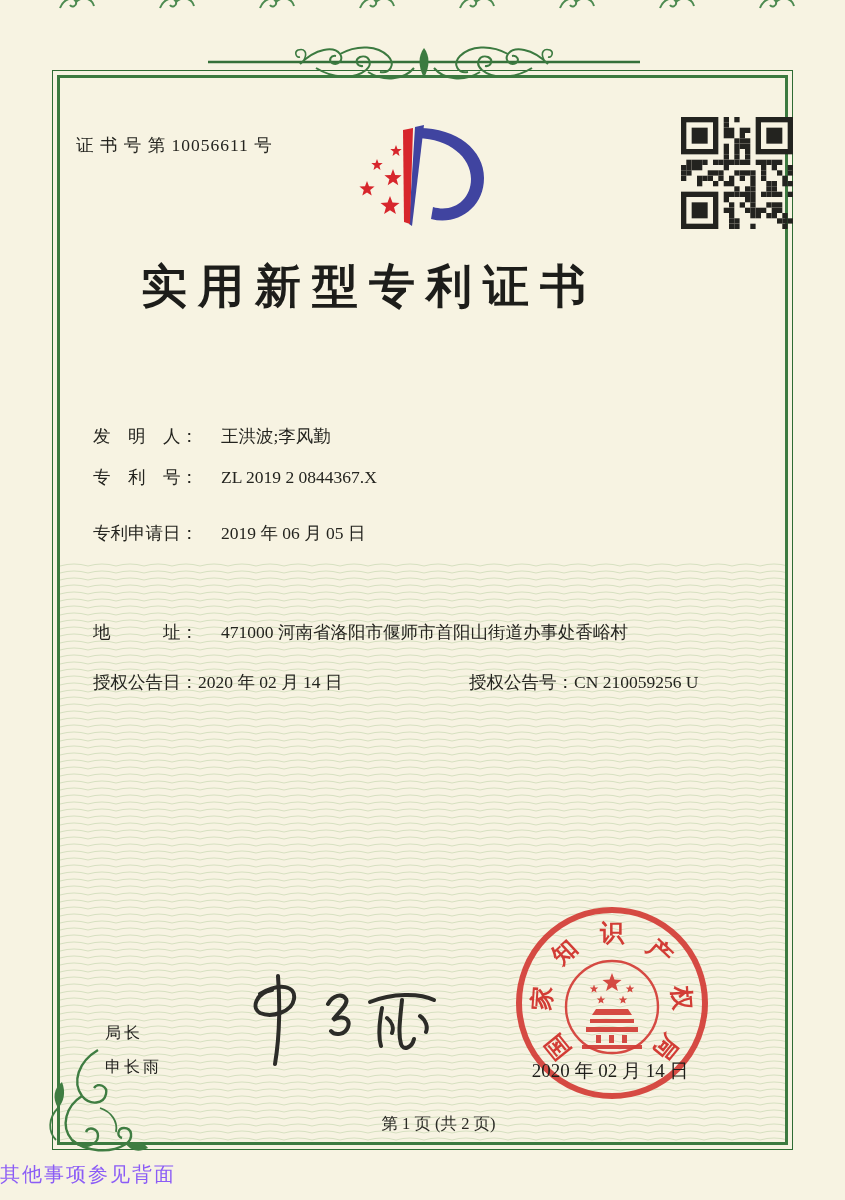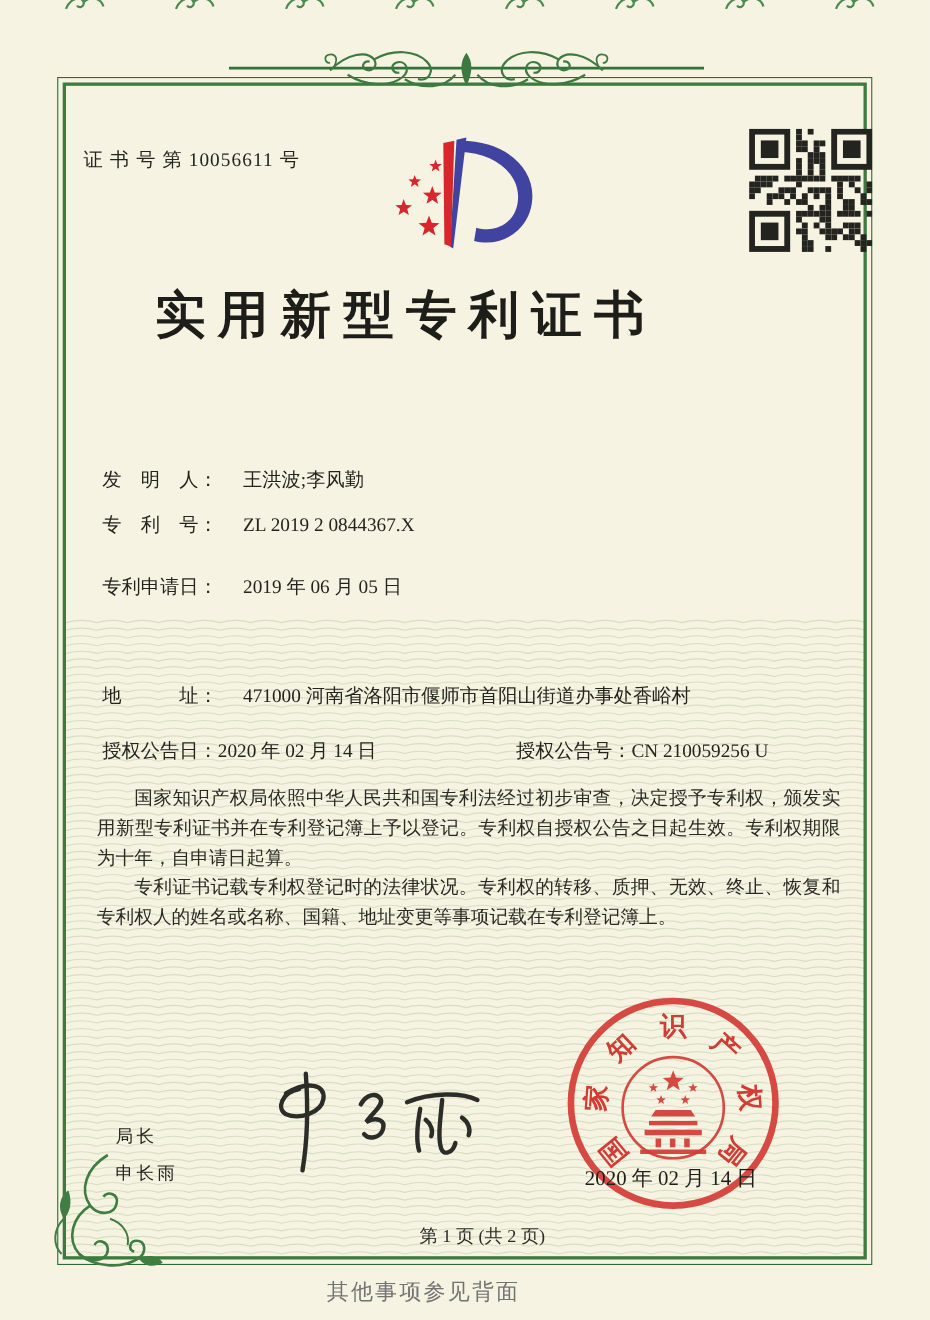--- a/index.html
+++ b/index.html
@@ -38,22 +38,22 @@
   .director { position:absolute; left:105px; top:995px; font-size:16px; color:#22221e;margin-top:28px; }
   .director div { margin-bottom:13px; letter-spacing:3px; }
   .sig-svg { position:absolute; left:232px; top:972px; }
 
   .seal-svg { position:absolute; left:512px; top:903px; }
   .seal-date { position:absolute; left:505px; top:1058px; width:210px; text-align:center;
                font-size:19px; color:#1e1e1a; }
 
   .page-info { position:absolute; left:0; top:1113px; width:845px; text-align:center;
                font-size:16.5px; color:#2a2a25;padding-left:32px; }
-  .back-note { position:absolute; left:0; top:1161px; width:770px; text-align:center;
-               font-size:20px; color:#737373; letter-spacing:2px; }
+  .back-note { position:absolute; left:0; top:1161px; width:770px; text-align:left;
+               font-size:20px; color:#8b5cf6; letter-spacing:2px; }
 </style>
 </head>
 <body>
 
 <div class="page">
 
   <svg class="waves-svg" width="728" height="586">
     <path id="wavepath" fill="none" stroke="#b9cfa4" stroke-width="1" opacity="0.55" d="M0 6 q14 -4 28 0 q14 -4 28 0 q14 -4 28 0 q14 -4 28 0 q14 -4 28 0 q14 -4 28 0 q14 -4 28 0 q14 -4 28 0 q14 -4 28 0 q14 -4 28 0 q14 -4 28 0 q14 -4 28 0 q14 -4 28 0 q14 -4 28 0 q14 -4 28 0 q14 -4 28 0 q14 -4 28 0 q14 -4 28 0 q14 -4 28 0 q14 -4 28 0 q14 -4 28 0 q14 -4 28 0 q14 -4 28 0 q14 -4 28 0 q14 -4 28 0 q14 -4 28 0M0 13 q14 -4 28 0 q14 -4 28 0 q14 -4 28 0 q14 -4 28 0 q14 -4 28 0 q14 -4 28 0 q14 -4 28 0 q14 -4 28 0 q14 -4 28 0 q14 -4 28 0 q14 -4 28 0 q14 -4 28 0 q14 -4 28 0 q14 -4 28 0 q14 -4 28 0 q14 -4 28 0 q14 -4 28 0 q14 -4 28 0 q14 -4 28 0 q14 -4 28 0 q14 -4 28 0 q14 -4 28 0 q14 -4 28 0 q14 -4 28 0 q14 -4 28 0 q14 -4 28 0M0 20 q14 -4 28 0 q14 -4 28 0 q14 -4 28 0 q14 -4 28 0 q14 -4 28 0 q14 -4 28 0 q14 -4 28 0 q14 -4 28 0 q14 -4 28 0 q14 -4 28 0 q14 -4 28 0 q14 -4 28 0 q14 -4 28 0 q14 -4 28 0 q14 -4 28 0 q14 -4 28 0 q14 -4 28 0 q14 -4 28 0 q14 -4 28 0 q14 -4 28 0 q14 -4 28 0 q14 -4 28 0 q14 -4 28 0 q14 -4 28 0 q14 -4 28 0 q14 -4 28 0M0 27 q14 -4 28 0 q14 -4 28 0 q14 -4 28 0 q14 -4 28 0 q14 -4 28 0 q14 -4 28 0 q14 -4 28 0 q14 -4 28 0 q14 -4 28 0 q14 -4 28 0 q14 -4 28 0 q14 -4 28 0 q14 -4 28 0 q14 -4 28 0 q14 -4 28 0 q14 -4 28 0 q14 -4 28 0 q14 -4 28 0 q14 -4 28 0 q14 -4 28 0 q14 -4 28 0 q14 -4 28 0 q14 -4 28 0 q14 -4 28 0 q14 -4 28 0 q14 -4 28 0M0 34 q14 -4 28 0 q14 -4 28 0 q14 -4 28 0 q14 -4 28 0 q14 -4 28 0 q14 -4 28 0 q14 -4 28 0 q14 -4 28 0 q14 -4 28 0 q14 -4 28 0 q14 -4 28 0 q14 -4 28 0 q14 -4 28 0 q14 -4 28 0 q14 -4 28 0 q14 -4 28 0 q14 -4 28 0 q14 -4 28 0 q14 -4 28 0 q14 -4 28 0 q14 -4 28 0 q14 -4 28 0 q14 -4 28 0 q14 -4 28 0 q14 -4 28 0 q14 -4 28 0M0 41 q14 -4 28 0 q14 -4 28 0 q14 -4 28 0 q14 -4 28 0 q14 -4 28 0 q14 -4 28 0 q14 -4 28 0 q14 -4 28 0 q14 -4 28 0 q14 -4 28 0 q14 -4 28 0 q14 -4 28 0 q14 -4 28 0 q14 -4 28 0 q14 -4 28 0 q14 -4 28 0 q14 -4 28 0 q14 -4 28 0 q14 -4 28 0 q14 -4 28 0 q14 -4 28 0 q14 -4 28 0 q14 -4 28 0 q14 -4 28 0 q14 -4 28 0 q14 -4 28 0M0 48 q14 -4 28 0 q14 -4 28 0 q14 -4 28 0 q14 -4 28 0 q14 -4 28 0 q14 -4 28 0 q14 -4 28 0 q14 -4 28 0 q14 -4 28 0 q14 -4 28 0 q14 -4 28 0 q14 -4 28 0 q14 -4 28 0 q14 -4 28 0 q14 -4 28 0 q14 -4 28 0 q14 -4 28 0 q14 -4 28 0 q14 -4 28 0 q14 -4 28 0 q14 -4 28 0 q14 -4 28 0 q14 -4 28 0 q14 -4 28 0 q14 -4 28 0 q14 -4 28 0M0 55 q14 -4 28 0 q14 -4 28 0 q14 -4 28 0 q14 -4 28 0 q14 -4 28 0 q14 -4 28 0 q14 -4 28 0 q14 -4 28 0 q14 -4 28 0 q14 -4 28 0 q14 -4 28 0 q14 -4 28 0 q14 -4 28 0 q14 -4 28 0 q14 -4 28 0 q14 -4 28 0 q14 -4 28 0 q14 -4 28 0 q14 -4 28 0 q14 -4 28 0 q14 -4 28 0 q14 -4 28 0 q14 -4 28 0 q14 -4 28 0 q14 -4 28 0 q14 -4 28 0M0 62 q14 -4 28 0 q14 -4 28 0 q14 -4 28 0 q14 -4 28 0 q14 -4 28 0 q14 -4 28 0 q14 -4 28 0 q14 -4 28 0 q14 -4 28 0 q14 -4 28 0 q14 -4 28 0 q14 -4 28 0 q14 -4 28 0 q14 -4 28 0 q14 -4 28 0 q14 -4 28 0 q14 -4 28 0 q14 -4 28 0 q14 -4 28 0 q14 -4 28 0 q14 -4 28 0 q14 -4 28 0 q14 -4 28 0 q14 -4 28 0 q14 -4 28 0 q14 -4 28 0M0 69 q14 -4 28 0 q14 -4 28 0 q14 -4 28 0 q14 -4 28 0 q14 -4 28 0 q14 -4 28 0 q14 -4 28 0 q14 -4 28 0 q14 -4 28 0 q14 -4 28 0 q14 -4 28 0 q14 -4 28 0 q14 -4 28 0 q14 -4 28 0 q14 -4 28 0 q14 -4 28 0 q14 -4 28 0 q14 -4 28 0 q14 -4 28 0 q14 -4 28 0 q14 -4 28 0 q14 -4 28 0 q14 -4 28 0 q14 -4 28 0 q14 -4 28 0 q14 -4 28 0M0 76 q14 -4 28 0 q14 -4 28 0 q14 -4 28 0 q14 -4 28 0 q14 -4 28 0 q14 -4 28 0 q14 -4 28 0 q14 -4 28 0 q14 -4 28 0 q14 -4 28 0 q14 -4 28 0 q14 -4 28 0 q14 -4 28 0 q14 -4 28 0 q14 -4 28 0 q14 -4 28 0 q14 -4 28 0 q14 -4 28 0 q14 -4 28 0 q14 -4 28 0 q14 -4 28 0 q14 -4 28 0 q14 -4 28 0 q14 -4 28 0 q14 -4 28 0 q14 -4 28 0M0 83 q14 -4 28 0 q14 -4 28 0 q14 -4 28 0 q14 -4 28 0 q14 -4 28 0 q14 -4 28 0 q14 -4 28 0 q14 -4 28 0 q14 -4 28 0 q14 -4 28 0 q14 -4 28 0 q14 -4 28 0 q14 -4 28 0 q14 -4 28 0 q14 -4 28 0 q14 -4 28 0 q14 -4 28 0 q14 -4 28 0 q14 -4 28 0 q14 -4 28 0 q14 -4 28 0 q14 -4 28 0 q14 -4 28 0 q14 -4 28 0 q14 -4 28 0 q14 -4 28 0M0 90 q14 -4 28 0 q14 -4 28 0 q14 -4 28 0 q14 -4 28 0 q14 -4 28 0 q14 -4 28 0 q14 -4 28 0 q14 -4 28 0 q14 -4 28 0 q14 -4 28 0 q14 -4 28 0 q14 -4 28 0 q14 -4 28 0 q14 -4 28 0 q14 -4 28 0 q14 -4 28 0 q14 -4 28 0 q14 -4 28 0 q14 -4 28 0 q14 -4 28 0 q14 -4 28 0 q14 -4 28 0 q14 -4 28 0 q14 -4 28 0 q14 -4 28 0 q14 -4 28 0M0 97 q14 -4 28 0 q14 -4 28 0 q14 -4 28 0 q14 -4 28 0 q14 -4 28 0 q14 -4 28 0 q14 -4 28 0 q14 -4 28 0 q14 -4 28 0 q14 -4 28 0 q14 -4 28 0 q14 -4 28 0 q14 -4 28 0 q14 -4 28 0 q14 -4 28 0 q14 -4 28 0 q14 -4 28 0 q14 -4 28 0 q14 -4 28 0 q14 -4 28 0 q14 -4 28 0 q14 -4 28 0 q14 -4 28 0 q14 -4 28 0 q14 -4 28 0 q14 -4 28 0M0 104 q14 -4 28 0 q14 -4 28 0 q14 -4 28 0 q14 -4 28 0 q14 -4 28 0 q14 -4 28 0 q14 -4 28 0 q14 -4 28 0 q14 -4 28 0 q14 -4 28 0 q14 -4 28 0 q14 -4 28 0 q14 -4 28 0 q14 -4 28 0 q14 -4 28 0 q14 -4 28 0 q14 -4 28 0 q14 -4 28 0 q14 -4 28 0 q14 -4 28 0 q14 -4 28 0 q14 -4 28 0 q14 -4 28 0 q14 -4 28 0 q14 -4 28 0 q14 -4 28 0M0 111 q14 -4 28 0 q14 -4 28 0 q14 -4 28 0 q14 -4 28 0 q14 -4 28 0 q14 -4 28 0 q14 -4 28 0 q14 -4 28 0 q14 -4 28 0 q14 -4 28 0 q14 -4 28 0 q14 -4 28 0 q14 -4 28 0 q14 -4 28 0 q14 -4 28 0 q14 -4 28 0 q14 -4 28 0 q14 -4 28 0 q14 -4 28 0 q14 -4 28 0 q14 -4 28 0 q14 -4 28 0 q14 -4 28 0 q14 -4 28 0 q14 -4 28 0 q14 -4 28 0M0 118 q14 -4 28 0 q14 -4 28 0 q14 -4 28 0 q14 -4 28 0 q14 -4 28 0 q14 -4 28 0 q14 -4 28 0 q14 -4 28 0 q14 -4 28 0 q14 -4 28 0 q14 -4 28 0 q14 -4 28 0 q14 -4 28 0 q14 -4 28 0 q14 -4 28 0 q14 -4 28 0 q14 -4 28 0 q14 -4 28 0 q14 -4 28 0 q14 -4 28 0 q14 -4 28 0 q14 -4 28 0 q14 -4 28 0 q14 -4 28 0 q14 -4 28 0 q14 -4 28 0M0 125 q14 -4 28 0 q14 -4 28 0 q14 -4 28 0 q14 -4 28 0 q14 -4 28 0 q14 -4 28 0 q14 -4 28 0 q14 -4 28 0 q14 -4 28 0 q14 -4 28 0 q14 -4 28 0 q14 -4 28 0 q14 -4 28 0 q14 -4 28 0 q14 -4 28 0 q14 -4 28 0 q14 -4 28 0 q14 -4 28 0 q14 -4 28 0 q14 -4 28 0 q14 -4 28 0 q14 -4 28 0 q14 -4 28 0 q14 -4 28 0 q14 -4 28 0 q14 -4 28 0M0 132 q14 -4 28 0 q14 -4 28 0 q14 -4 28 0 q14 -4 28 0 q14 -4 28 0 q14 -4 28 0 q14 -4 28 0 q14 -4 28 0 q14 -4 28 0 q14 -4 28 0 q14 -4 28 0 q14 -4 28 0 q14 -4 28 0 q14 -4 28 0 q14 -4 28 0 q14 -4 28 0 q14 -4 28 0 q14 -4 28 0 q14 -4 28 0 q14 -4 28 0 q14 -4 28 0 q14 -4 28 0 q14 -4 28 0 q14 -4 28 0 q14 -4 28 0 q14 -4 28 0M0 139 q14 -4 28 0 q14 -4 28 0 q14 -4 28 0 q14 -4 28 0 q14 -4 28 0 q14 -4 28 0 q14 -4 28 0 q14 -4 28 0 q14 -4 28 0 q14 -4 28 0 q14 -4 28 0 q14 -4 28 0 q14 -4 28 0 q14 -4 28 0 q14 -4 28 0 q14 -4 28 0 q14 -4 28 0 q14 -4 28 0 q14 -4 28 0 q14 -4 28 0 q14 -4 28 0 q14 -4 28 0 q14 -4 28 0 q14 -4 28 0 q14 -4 28 0 q14 -4 28 0M0 146 q14 -4 28 0 q14 -4 28 0 q14 -4 28 0 q14 -4 28 0 q14 -4 28 0 q14 -4 28 0 q14 -4 28 0 q14 -4 28 0 q14 -4 28 0 q14 -4 28 0 q14 -4 28 0 q14 -4 28 0 q14 -4 28 0 q14 -4 28 0 q14 -4 28 0 q14 -4 28 0 q14 -4 28 0 q14 -4 28 0 q14 -4 28 0 q14 -4 28 0 q14 -4 28 0 q14 -4 28 0 q14 -4 28 0 q14 -4 28 0 q14 -4 28 0 q14 -4 28 0M0 153 q14 -4 28 0 q14 -4 28 0 q14 -4 28 0 q14 -4 28 0 q14 -4 28 0 q14 -4 28 0 q14 -4 28 0 q14 -4 28 0 q14 -4 28 0 q14 -4 28 0 q14 -4 28 0 q14 -4 28 0 q14 -4 28 0 q14 -4 28 0 q14 -4 28 0 q14 -4 28 0 q14 -4 28 0 q14 -4 28 0 q14 -4 28 0 q14 -4 28 0 q14 -4 28 0 q14 -4 28 0 q14 -4 28 0 q14 -4 28 0 q14 -4 28 0 q14 -4 28 0M0 160 q14 -4 28 0 q14 -4 28 0 q14 -4 28 0 q14 -4 28 0 q14 -4 28 0 q14 -4 28 0 q14 -4 28 0 q14 -4 28 0 q14 -4 28 0 q14 -4 28 0 q14 -4 28 0 q14 -4 28 0 q14 -4 28 0 q14 -4 28 0 q14 -4 28 0 q14 -4 28 0 q14 -4 28 0 q14 -4 28 0 q14 -4 28 0 q14 -4 28 0 q14 -4 28 0 q14 -4 28 0 q14 -4 28 0 q14 -4 28 0 q14 -4 28 0 q14 -4 28 0M0 167 q14 -4 28 0 q14 -4 28 0 q14 -4 28 0 q14 -4 28 0 q14 -4 28 0 q14 -4 28 0 q14 -4 28 0 q14 -4 28 0 q14 -4 28 0 q14 -4 28 0 q14 -4 28 0 q14 -4 28 0 q14 -4 28 0 q14 -4 28 0 q14 -4 28 0 q14 -4 28 0 q14 -4 28 0 q14 -4 28 0 q14 -4 28 0 q14 -4 28 0 q14 -4 28 0 q14 -4 28 0 q14 -4 28 0 q14 -4 28 0 q14 -4 28 0 q14 -4 28 0M0 174 q14 -4 28 0 q14 -4 28 0 q14 -4 28 0 q14 -4 28 0 q14 -4 28 0 q14 -4 28 0 q14 -4 28 0 q14 -4 28 0 q14 -4 28 0 q14 -4 28 0 q14 -4 28 0 q14 -4 28 0 q14 -4 28 0 q14 -4 28 0 q14 -4 28 0 q14 -4 28 0 q14 -4 28 0 q14 -4 28 0 q14 -4 28 0 q14 -4 28 0 q14 -4 28 0 q14 -4 28 0 q14 -4 28 0 q14 -4 28 0 q14 -4 28 0 q14 -4 28 0M0 181 q14 -4 28 0 q14 -4 28 0 q14 -4 28 0 q14 -4 28 0 q14 -4 28 0 q14 -4 28 0 q14 -4 28 0 q14 -4 28 0 q14 -4 28 0 q14 -4 28 0 q14 -4 28 0 q14 -4 28 0 q14 -4 28 0 q14 -4 28 0 q14 -4 28 0 q14 -4 28 0 q14 -4 28 0 q14 -4 28 0 q14 -4 28 0 q14 -4 28 0 q14 -4 28 0 q14 -4 28 0 q14 -4 28 0 q14 -4 28 0 q14 -4 28 0 q14 -4 28 0M0 188 q14 -4 28 0 q14 -4 28 0 q14 -4 28 0 q14 -4 28 0 q14 -4 28 0 q14 -4 28 0 q14 -4 28 0 q14 -4 28 0 q14 -4 28 0 q14 -4 28 0 q14 -4 28 0 q14 -4 28 0 q14 -4 28 0 q14 -4 28 0 q14 -4 28 0 q14 -4 28 0 q14 -4 28 0 q14 -4 28 0 q14 -4 28 0 q14 -4 28 0 q14 -4 28 0 q14 -4 28 0 q14 -4 28 0 q14 -4 28 0 q14 -4 28 0 q14 -4 28 0M0 195 q14 -4 28 0 q14 -4 28 0 q14 -4 28 0 q14 -4 28 0 q14 -4 28 0 q14 -4 28 0 q14 -4 28 0 q14 -4 28 0 q14 -4 28 0 q14 -4 28 0 q14 -4 28 0 q14 -4 28 0 q14 -4 28 0 q14 -4 28 0 q14 -4 28 0 q14 -4 28 0 q14 -4 28 0 q14 -4 28 0 q14 -4 28 0 q14 -4 28 0 q14 -4 28 0 q14 -4 28 0 q14 -4 28 0 q14 -4 28 0 q14 -4 28 0 q14 -4 28 0M0 202 q14 -4 28 0 q14 -4 28 0 q14 -4 28 0 q14 -4 28 0 q14 -4 28 0 q14 -4 28 0 q14 -4 28 0 q14 -4 28 0 q14 -4 28 0 q14 -4 28 0 q14 -4 28 0 q14 -4 28 0 q14 -4 28 0 q14 -4 28 0 q14 -4 28 0 q14 -4 28 0 q14 -4 28 0 q14 -4 28 0 q14 -4 28 0 q14 -4 28 0 q14 -4 28 0 q14 -4 28 0 q14 -4 28 0 q14 -4 28 0 q14 -4 28 0 q14 -4 28 0M0 209 q14 -4 28 0 q14 -4 28 0 q14 -4 28 0 q14 -4 28 0 q14 -4 28 0 q14 -4 28 0 q14 -4 28 0 q14 -4 28 0 q14 -4 28 0 q14 -4 28 0 q14 -4 28 0 q14 -4 28 0 q14 -4 28 0 q14 -4 28 0 q14 -4 28 0 q14 -4 28 0 q14 -4 28 0 q14 -4 28 0 q14 -4 28 0 q14 -4 28 0 q14 -4 28 0 q14 -4 28 0 q14 -4 28 0 q14 -4 28 0 q14 -4 28 0 q14 -4 28 0M0 216 q14 -4 28 0 q14 -4 28 0 q14 -4 28 0 q14 -4 28 0 q14 -4 28 0 q14 -4 28 0 q14 -4 28 0 q14 -4 28 0 q14 -4 28 0 q14 -4 28 0 q14 -4 28 0 q14 -4 28 0 q14 -4 28 0 q14 -4 28 0 q14 -4 28 0 q14 -4 28 0 q14 -4 28 0 q14 -4 28 0 q14 -4 28 0 q14 -4 28 0 q14 -4 28 0 q14 -4 28 0 q14 -4 28 0 q14 -4 28 0 q14 -4 28 0 q14 -4 28 0M0 223 q14 -4 28 0 q14 -4 28 0 q14 -4 28 0 q14 -4 28 0 q14 -4 28 0 q14 -4 28 0 q14 -4 28 0 q14 -4 28 0 q14 -4 28 0 q14 -4 28 0 q14 -4 28 0 q14 -4 28 0 q14 -4 28 0 q14 -4 28 0 q14 -4 28 0 q14 -4 28 0 q14 -4 28 0 q14 -4 28 0 q14 -4 28 0 q14 -4 28 0 q14 -4 28 0 q14 -4 28 0 q14 -4 28 0 q14 -4 28 0 q14 -4 28 0 q14 -4 28 0M0 230 q14 -4 28 0 q14 -4 28 0 q14 -4 28 0 q14 -4 28 0 q14 -4 28 0 q14 -4 28 0 q14 -4 28 0 q14 -4 28 0 q14 -4 28 0 q14 -4 28 0 q14 -4 28 0 q14 -4 28 0 q14 -4 28 0 q14 -4 28 0 q14 -4 28 0 q14 -4 28 0 q14 -4 28 0 q14 -4 28 0 q14 -4 28 0 q14 -4 28 0 q14 -4 28 0 q14 -4 28 0 q14 -4 28 0 q14 -4 28 0 q14 -4 28 0 q14 -4 28 0M0 237 q14 -4 28 0 q14 -4 28 0 q14 -4 28 0 q14 -4 28 0 q14 -4 28 0 q14 -4 28 0 q14 -4 28 0 q14 -4 28 0 q14 -4 28 0 q14 -4 28 0 q14 -4 28 0 q14 -4 28 0 q14 -4 28 0 q14 -4 28 0 q14 -4 28 0 q14 -4 28 0 q14 -4 28 0 q14 -4 28 0 q14 -4 28 0 q14 -4 28 0 q14 -4 28 0 q14 -4 28 0 q14 -4 28 0 q14 -4 28 0 q14 -4 28 0 q14 -4 28 0M0 244 q14 -4 28 0 q14 -4 28 0 q14 -4 28 0 q14 -4 28 0 q14 -4 28 0 q14 -4 28 0 q14 -4 28 0 q14 -4 28 0 q14 -4 28 0 q14 -4 28 0 q14 -4 28 0 q14 -4 28 0 q14 -4 28 0 q14 -4 28 0 q14 -4 28 0 q14 -4 28 0 q14 -4 28 0 q14 -4 28 0 q14 -4 28 0 q14 -4 28 0 q14 -4 28 0 q14 -4 28 0 q14 -4 28 0 q14 -4 28 0 q14 -4 28 0 q14 -4 28 0M0 251 q14 -4 28 0 q14 -4 28 0 q14 -4 28 0 q14 -4 28 0 q14 -4 28 0 q14 -4 28 0 q14 -4 28 0 q14 -4 28 0 q14 -4 28 0 q14 -4 28 0 q14 -4 28 0 q14 -4 28 0 q14 -4 28 0 q14 -4 28 0 q14 -4 28 0 q14 -4 28 0 q14 -4 28 0 q14 -4 28 0 q14 -4 28 0 q14 -4 28 0 q14 -4 28 0 q14 -4 28 0 q14 -4 28 0 q14 -4 28 0 q14 -4 28 0 q14 -4 28 0M0 258 q14 -4 28 0 q14 -4 28 0 q14 -4 28 0 q14 -4 28 0 q14 -4 28 0 q14 -4 28 0 q14 -4 28 0 q14 -4 28 0 q14 -4 28 0 q14 -4 28 0 q14 -4 28 0 q14 -4 28 0 q14 -4 28 0 q14 -4 28 0 q14 -4 28 0 q14 -4 28 0 q14 -4 28 0 q14 -4 28 0 q14 -4 28 0 q14 -4 28 0 q14 -4 28 0 q14 -4 28 0 q14 -4 28 0 q14 -4 28 0 q14 -4 28 0 q14 -4 28 0M0 265 q14 -4 28 0 q14 -4 28 0 q14 -4 28 0 q14 -4 28 0 q14 -4 28 0 q14 -4 28 0 q14 -4 28 0 q14 -4 28 0 q14 -4 28 0 q14 -4 28 0 q14 -4 28 0 q14 -4 28 0 q14 -4 28 0 q14 -4 28 0 q14 -4 28 0 q14 -4 28 0 q14 -4 28 0 q14 -4 28 0 q14 -4 28 0 q14 -4 28 0 q14 -4 28 0 q14 -4 28 0 q14 -4 28 0 q14 -4 28 0 q14 -4 28 0 q14 -4 28 0M0 272 q14 -4 28 0 q14 -4 28 0 q14 -4 28 0 q14 -4 28 0 q14 -4 28 0 q14 -4 28 0 q14 -4 28 0 q14 -4 28 0 q14 -4 28 0 q14 -4 28 0 q14 -4 28 0 q14 -4 28 0 q14 -4 28 0 q14 -4 28 0 q14 -4 28 0 q14 -4 28 0 q14 -4 28 0 q14 -4 28 0 q14 -4 28 0 q14 -4 28 0 q14 -4 28 0 q14 -4 28 0 q14 -4 28 0 q14 -4 28 0 q14 -4 28 0 q14 -4 28 0M0 279 q14 -4 28 0 q14 -4 28 0 q14 -4 28 0 q14 -4 28 0 q14 -4 28 0 q14 -4 28 0 q14 -4 28 0 q14 -4 28 0 q14 -4 28 0 q14 -4 28 0 q14 -4 28 0 q14 -4 28 0 q14 -4 28 0 q14 -4 28 0 q14 -4 28 0 q14 -4 28 0 q14 -4 28 0 q14 -4 28 0 q14 -4 28 0 q14 -4 28 0 q14 -4 28 0 q14 -4 28 0 q14 -4 28 0 q14 -4 28 0 q14 -4 28 0 q14 -4 28 0M0 286 q14 -4 28 0 q14 -4 28 0 q14 -4 28 0 q14 -4 28 0 q14 -4 28 0 q14 -4 28 0 q14 -4 28 0 q14 -4 28 0 q14 -4 28 0 q14 -4 28 0 q14 -4 28 0 q14 -4 28 0 q14 -4 28 0 q14 -4 28 0 q14 -4 28 0 q14 -4 28 0 q14 -4 28 0 q14 -4 28 0 q14 -4 28 0 q14 -4 28 0 q14 -4 28 0 q14 -4 28 0 q14 -4 28 0 q14 -4 28 0 q14 -4 28 0 q14 -4 28 0M0 293 q14 -4 28 0 q14 -4 28 0 q14 -4 28 0 q14 -4 28 0 q14 -4 28 0 q14 -4 28 0 q14 -4 28 0 q14 -4 28 0 q14 -4 28 0 q14 -4 28 0 q14 -4 28 0 q14 -4 28 0 q14 -4 28 0 q14 -4 28 0 q14 -4 28 0 q14 -4 28 0 q14 -4 28 0 q14 -4 28 0 q14 -4 28 0 q14 -4 28 0 q14 -4 28 0 q14 -4 28 0 q14 -4 28 0 q14 -4 28 0 q14 -4 28 0 q14 -4 28 0M0 300 q14 -4 28 0 q14 -4 28 0 q14 -4 28 0 q14 -4 28 0 q14 -4 28 0 q14 -4 28 0 q14 -4 28 0 q14 -4 28 0 q14 -4 28 0 q14 -4 28 0 q14 -4 28 0 q14 -4 28 0 q14 -4 28 0 q14 -4 28 0 q14 -4 28 0 q14 -4 28 0 q14 -4 28 0 q14 -4 28 0 q14 -4 28 0 q14 -4 28 0 q14 -4 28 0 q14 -4 28 0 q14 -4 28 0 q14 -4 28 0 q14 -4 28 0 q14 -4 28 0M0 307 q14 -4 28 0 q14 -4 28 0 q14 -4 28 0 q14 -4 28 0 q14 -4 28 0 q14 -4 28 0 q14 -4 28 0 q14 -4 28 0 q14 -4 28 0 q14 -4 28 0 q14 -4 28 0 q14 -4 28 0 q14 -4 28 0 q14 -4 28 0 q14 -4 28 0 q14 -4 28 0 q14 -4 28 0 q14 -4 28 0 q14 -4 28 0 q14 -4 28 0 q14 -4 28 0 q14 -4 28 0 q14 -4 28 0 q14 -4 28 0 q14 -4 28 0 q14 -4 28 0M0 314 q14 -4 28 0 q14 -4 28 0 q14 -4 28 0 q14 -4 28 0 q14 -4 28 0 q14 -4 28 0 q14 -4 28 0 q14 -4 28 0 q14 -4 28 0 q14 -4 28 0 q14 -4 28 0 q14 -4 28 0 q14 -4 28 0 q14 -4 28 0 q14 -4 28 0 q14 -4 28 0 q14 -4 28 0 q14 -4 28 0 q14 -4 28 0 q14 -4 28 0 q14 -4 28 0 q14 -4 28 0 q14 -4 28 0 q14 -4 28 0 q14 -4 28 0 q14 -4 28 0M0 321 q14 -4 28 0 q14 -4 28 0 q14 -4 28 0 q14 -4 28 0 q14 -4 28 0 q14 -4 28 0 q14 -4 28 0 q14 -4 28 0 q14 -4 28 0 q14 -4 28 0 q14 -4 28 0 q14 -4 28 0 q14 -4 28 0 q14 -4 28 0 q14 -4 28 0 q14 -4 28 0 q14 -4 28 0 q14 -4 28 0 q14 -4 28 0 q14 -4 28 0 q14 -4 28 0 q14 -4 28 0 q14 -4 28 0 q14 -4 28 0 q14 -4 28 0 q14 -4 28 0M0 328 q14 -4 28 0 q14 -4 28 0 q14 -4 28 0 q14 -4 28 0 q14 -4 28 0 q14 -4 28 0 q14 -4 28 0 q14 -4 28 0 q14 -4 28 0 q14 -4 28 0 q14 -4 28 0 q14 -4 28 0 q14 -4 28 0 q14 -4 28 0 q14 -4 28 0 q14 -4 28 0 q14 -4 28 0 q14 -4 28 0 q14 -4 28 0 q14 -4 28 0 q14 -4 28 0 q14 -4 28 0 q14 -4 28 0 q14 -4 28 0 q14 -4 28 0 q14 -4 28 0M0 335 q14 -4 28 0 q14 -4 28 0 q14 -4 28 0 q14 -4 28 0 q14 -4 28 0 q14 -4 28 0 q14 -4 28 0 q14 -4 28 0 q14 -4 28 0 q14 -4 28 0 q14 -4 28 0 q14 -4 28 0 q14 -4 28 0 q14 -4 28 0 q14 -4 28 0 q14 -4 28 0 q14 -4 28 0 q14 -4 28 0 q14 -4 28 0 q14 -4 28 0 q14 -4 28 0 q14 -4 28 0 q14 -4 28 0 q14 -4 28 0 q14 -4 28 0 q14 -4 28 0M0 342 q14 -4 28 0 q14 -4 28 0 q14 -4 28 0 q14 -4 28 0 q14 -4 28 0 q14 -4 28 0 q14 -4 28 0 q14 -4 28 0 q14 -4 28 0 q14 -4 28 0 q14 -4 28 0 q14 -4 28 0 q14 -4 28 0 q14 -4 28 0 q14 -4 28 0 q14 -4 28 0 q14 -4 28 0 q14 -4 28 0 q14 -4 28 0 q14 -4 28 0 q14 -4 28 0 q14 -4 28 0 q14 -4 28 0 q14 -4 28 0 q14 -4 28 0 q14 -4 28 0M0 349 q14 -4 28 0 q14 -4 28 0 q14 -4 28 0 q14 -4 28 0 q14 -4 28 0 q14 -4 28 0 q14 -4 28 0 q14 -4 28 0 q14 -4 28 0 q14 -4 28 0 q14 -4 28 0 q14 -4 28 0 q14 -4 28 0 q14 -4 28 0 q14 -4 28 0 q14 -4 28 0 q14 -4 28 0 q14 -4 28 0 q14 -4 28 0 q14 -4 28 0 q14 -4 28 0 q14 -4 28 0 q14 -4 28 0 q14 -4 28 0 q14 -4 28 0 q14 -4 28 0M0 356 q14 -4 28 0 q14 -4 28 0 q14 -4 28 0 q14 -4 28 0 q14 -4 28 0 q14 -4 28 0 q14 -4 28 0 q14 -4 28 0 q14 -4 28 0 q14 -4 28 0 q14 -4 28 0 q14 -4 28 0 q14 -4 28 0 q14 -4 28 0 q14 -4 28 0 q14 -4 28 0 q14 -4 28 0 q14 -4 28 0 q14 -4 28 0 q14 -4 28 0 q14 -4 28 0 q14 -4 28 0 q14 -4 28 0 q14 -4 28 0 q14 -4 28 0 q14 -4 28 0M0 363 q14 -4 28 0 q14 -4 28 0 q14 -4 28 0 q14 -4 28 0 q14 -4 28 0 q14 -4 28 0 q14 -4 28 0 q14 -4 28 0 q14 -4 28 0 q14 -4 28 0 q14 -4 28 0 q14 -4 28 0 q14 -4 28 0 q14 -4 28 0 q14 -4 28 0 q14 -4 28 0 q14 -4 28 0 q14 -4 28 0 q14 -4 28 0 q14 -4 28 0 q14 -4 28 0 q14 -4 28 0 q14 -4 28 0 q14 -4 28 0 q14 -4 28 0 q14 -4 28 0M0 370 q14 -4 28 0 q14 -4 28 0 q14 -4 28 0 q14 -4 28 0 q14 -4 28 0 q14 -4 28 0 q14 -4 28 0 q14 -4 28 0 q14 -4 28 0 q14 -4 28 0 q14 -4 28 0 q14 -4 28 0 q14 -4 28 0 q14 -4 28 0 q14 -4 28 0 q14 -4 28 0 q14 -4 28 0 q14 -4 28 0 q14 -4 28 0 q14 -4 28 0 q14 -4 28 0 q14 -4 28 0 q14 -4 28 0 q14 -4 28 0 q14 -4 28 0 q14 -4 28 0M0 377 q14 -4 28 0 q14 -4 28 0 q14 -4 28 0 q14 -4 28 0 q14 -4 28 0 q14 -4 28 0 q14 -4 28 0 q14 -4 28 0 q14 -4 28 0 q14 -4 28 0 q14 -4 28 0 q14 -4 28 0 q14 -4 28 0 q14 -4 28 0 q14 -4 28 0 q14 -4 28 0 q14 -4 28 0 q14 -4 28 0 q14 -4 28 0 q14 -4 28 0 q14 -4 28 0 q14 -4 28 0 q14 -4 28 0 q14 -4 28 0 q14 -4 28 0 q14 -4 28 0M0 384 q14 -4 28 0 q14 -4 28 0 q14 -4 28 0 q14 -4 28 0 q14 -4 28 0 q14 -4 28 0 q14 -4 28 0 q14 -4 28 0 q14 -4 28 0 q14 -4 28 0 q14 -4 28 0 q14 -4 28 0 q14 -4 28 0 q14 -4 28 0 q14 -4 28 0 q14 -4 28 0 q14 -4 28 0 q14 -4 28 0 q14 -4 28 0 q14 -4 28 0 q14 -4 28 0 q14 -4 28 0 q14 -4 28 0 q14 -4 28 0 q14 -4 28 0 q14 -4 28 0M0 391 q14 -4 28 0 q14 -4 28 0 q14 -4 28 0 q14 -4 28 0 q14 -4 28 0 q14 -4 28 0 q14 -4 28 0 q14 -4 28 0 q14 -4 28 0 q14 -4 28 0 q14 -4 28 0 q14 -4 28 0 q14 -4 28 0 q14 -4 28 0 q14 -4 28 0 q14 -4 28 0 q14 -4 28 0 q14 -4 28 0 q14 -4 28 0 q14 -4 28 0 q14 -4 28 0 q14 -4 28 0 q14 -4 28 0 q14 -4 28 0 q14 -4 28 0 q14 -4 28 0M0 398 q14 -4 28 0 q14 -4 28 0 q14 -4 28 0 q14 -4 28 0 q14 -4 28 0 q14 -4 28 0 q14 -4 28 0 q14 -4 28 0 q14 -4 28 0 q14 -4 28 0 q14 -4 28 0 q14 -4 28 0 q14 -4 28 0 q14 -4 28 0 q14 -4 28 0 q14 -4 28 0 q14 -4 28 0 q14 -4 28 0 q14 -4 28 0 q14 -4 28 0 q14 -4 28 0 q14 -4 28 0 q14 -4 28 0 q14 -4 28 0 q14 -4 28 0 q14 -4 28 0M0 405 q14 -4 28 0 q14 -4 28 0 q14 -4 28 0 q14 -4 28 0 q14 -4 28 0 q14 -4 28 0 q14 -4 28 0 q14 -4 28 0 q14 -4 28 0 q14 -4 28 0 q14 -4 28 0 q14 -4 28 0 q14 -4 28 0 q14 -4 28 0 q14 -4 28 0 q14 -4 28 0 q14 -4 28 0 q14 -4 28 0 q14 -4 28 0 q14 -4 28 0 q14 -4 28 0 q14 -4 28 0 q14 -4 28 0 q14 -4 28 0 q14 -4 28 0 q14 -4 28 0M0 412 q14 -4 28 0 q14 -4 28 0 q14 -4 28 0 q14 -4 28 0 q14 -4 28 0 q14 -4 28 0 q14 -4 28 0 q14 -4 28 0 q14 -4 28 0 q14 -4 28 0 q14 -4 28 0 q14 -4 28 0 q14 -4 28 0 q14 -4 28 0 q14 -4 28 0 q14 -4 28 0 q14 -4 28 0 q14 -4 28 0 q14 -4 28 0 q14 -4 28 0 q14 -4 28 0 q14 -4 28 0 q14 -4 28 0 q14 -4 28 0 q14 -4 28 0 q14 -4 28 0M0 419 q14 -4 28 0 q14 -4 28 0 q14 -4 28 0 q14 -4 28 0 q14 -4 28 0 q14 -4 28 0 q14 -4 28 0 q14 -4 28 0 q14 -4 28 0 q14 -4 28 0 q14 -4 28 0 q14 -4 28 0 q14 -4 28 0 q14 -4 28 0 q14 -4 28 0 q14 -4 28 0 q14 -4 28 0 q14 -4 28 0 q14 -4 28 0 q14 -4 28 0 q14 -4 28 0 q14 -4 28 0 q14 -4 28 0 q14 -4 28 0 q14 -4 28 0 q14 -4 28 0M0 426 q14 -4 28 0 q14 -4 28 0 q14 -4 28 0 q14 -4 28 0 q14 -4 28 0 q14 -4 28 0 q14 -4 28 0 q14 -4 28 0 q14 -4 28 0 q14 -4 28 0 q14 -4 28 0 q14 -4 28 0 q14 -4 28 0 q14 -4 28 0 q14 -4 28 0 q14 -4 28 0 q14 -4 28 0 q14 -4 28 0 q14 -4 28 0 q14 -4 28 0 q14 -4 28 0 q14 -4 28 0 q14 -4 28 0 q14 -4 28 0 q14 -4 28 0 q14 -4 28 0M0 433 q14 -4 28 0 q14 -4 28 0 q14 -4 28 0 q14 -4 28 0 q14 -4 28 0 q14 -4 28 0 q14 -4 28 0 q14 -4 28 0 q14 -4 28 0 q14 -4 28 0 q14 -4 28 0 q14 -4 28 0 q14 -4 28 0 q14 -4 28 0 q14 -4 28 0 q14 -4 28 0 q14 -4 28 0 q14 -4 28 0 q14 -4 28 0 q14 -4 28 0 q14 -4 28 0 q14 -4 28 0 q14 -4 28 0 q14 -4 28 0 q14 -4 28 0 q14 -4 28 0M0 440 q14 -4 28 0 q14 -4 28 0 q14 -4 28 0 q14 -4 28 0 q14 -4 28 0 q14 -4 28 0 q14 -4 28 0 q14 -4 28 0 q14 -4 28 0 q14 -4 28 0 q14 -4 28 0 q14 -4 28 0 q14 -4 28 0 q14 -4 28 0 q14 -4 28 0 q14 -4 28 0 q14 -4 28 0 q14 -4 28 0 q14 -4 28 0 q14 -4 28 0 q14 -4 28 0 q14 -4 28 0 q14 -4 28 0 q14 -4 28 0 q14 -4 28 0 q14 -4 28 0M0 447 q14 -4 28 0 q14 -4 28 0 q14 -4 28 0 q14 -4 28 0 q14 -4 28 0 q14 -4 28 0 q14 -4 28 0 q14 -4 28 0 q14 -4 28 0 q14 -4 28 0 q14 -4 28 0 q14 -4 28 0 q14 -4 28 0 q14 -4 28 0 q14 -4 28 0 q14 -4 28 0 q14 -4 28 0 q14 -4 28 0 q14 -4 28 0 q14 -4 28 0 q14 -4 28 0 q14 -4 28 0 q14 -4 28 0 q14 -4 28 0 q14 -4 28 0 q14 -4 28 0M0 454 q14 -4 28 0 q14 -4 28 0 q14 -4 28 0 q14 -4 28 0 q14 -4 28 0 q14 -4 28 0 q14 -4 28 0 q14 -4 28 0 q14 -4 28 0 q14 -4 28 0 q14 -4 28 0 q14 -4 28 0 q14 -4 28 0 q14 -4 28 0 q14 -4 28 0 q14 -4 28 0 q14 -4 28 0 q14 -4 28 0 q14 -4 28 0 q14 -4 28 0 q14 -4 28 0 q14 -4 28 0 q14 -4 28 0 q14 -4 28 0 q14 -4 28 0 q14 -4 28 0M0 461 q14 -4 28 0 q14 -4 28 0 q14 -4 28 0 q14 -4 28 0 q14 -4 28 0 q14 -4 28 0 q14 -4 28 0 q14 -4 28 0 q14 -4 28 0 q14 -4 28 0 q14 -4 28 0 q14 -4 28 0 q14 -4 28 0 q14 -4 28 0 q14 -4 28 0 q14 -4 28 0 q14 -4 28 0 q14 -4 28 0 q14 -4 28 0 q14 -4 28 0 q14 -4 28 0 q14 -4 28 0 q14 -4 28 0 q14 -4 28 0 q14 -4 28 0 q14 -4 28 0M0 468 q14 -4 28 0 q14 -4 28 0 q14 -4 28 0 q14 -4 28 0 q14 -4 28 0 q14 -4 28 0 q14 -4 28 0 q14 -4 28 0 q14 -4 28 0 q14 -4 28 0 q14 -4 28 0 q14 -4 28 0 q14 -4 28 0 q14 -4 28 0 q14 -4 28 0 q14 -4 28 0 q14 -4 28 0 q14 -4 28 0 q14 -4 28 0 q14 -4 28 0 q14 -4 28 0 q14 -4 28 0 q14 -4 28 0 q14 -4 28 0 q14 -4 28 0 q14 -4 28 0M0 475 q14 -4 28 0 q14 -4 28 0 q14 -4 28 0 q14 -4 28 0 q14 -4 28 0 q14 -4 28 0 q14 -4 28 0 q14 -4 28 0 q14 -4 28 0 q14 -4 28 0 q14 -4 28 0 q14 -4 28 0 q14 -4 28 0 q14 -4 28 0 q14 -4 28 0 q14 -4 28 0 q14 -4 28 0 q14 -4 28 0 q14 -4 28 0 q14 -4 28 0 q14 -4 28 0 q14 -4 28 0 q14 -4 28 0 q14 -4 28 0 q14 -4 28 0 q14 -4 28 0M0 482 q14 -4 28 0 q14 -4 28 0 q14 -4 28 0 q14 -4 28 0 q14 -4 28 0 q14 -4 28 0 q14 -4 28 0 q14 -4 28 0 q14 -4 28 0 q14 -4 28 0 q14 -4 28 0 q14 -4 28 0 q14 -4 28 0 q14 -4 28 0 q14 -4 28 0 q14 -4 28 0 q14 -4 28 0 q14 -4 28 0 q14 -4 28 0 q14 -4 28 0 q14 -4 28 0 q14 -4 28 0 q14 -4 28 0 q14 -4 28 0 q14 -4 28 0 q14 -4 28 0M0 489 q14 -4 28 0 q14 -4 28 0 q14 -4 28 0 q14 -4 28 0 q14 -4 28 0 q14 -4 28 0 q14 -4 28 0 q14 -4 28 0 q14 -4 28 0 q14 -4 28 0 q14 -4 28 0 q14 -4 28 0 q14 -4 28 0 q14 -4 28 0 q14 -4 28 0 q14 -4 28 0 q14 -4 28 0 q14 -4 28 0 q14 -4 28 0 q14 -4 28 0 q14 -4 28 0 q14 -4 28 0 q14 -4 28 0 q14 -4 28 0 q14 -4 28 0 q14 -4 28 0M0 496 q14 -4 28 0 q14 -4 28 0 q14 -4 28 0 q14 -4 28 0 q14 -4 28 0 q14 -4 28 0 q14 -4 28 0 q14 -4 28 0 q14 -4 28 0 q14 -4 28 0 q14 -4 28 0 q14 -4 28 0 q14 -4 28 0 q14 -4 28 0 q14 -4 28 0 q14 -4 28 0 q14 -4 28 0 q14 -4 28 0 q14 -4 28 0 q14 -4 28 0 q14 -4 28 0 q14 -4 28 0 q14 -4 28 0 q14 -4 28 0 q14 -4 28 0 q14 -4 28 0M0 503 q14 -4 28 0 q14 -4 28 0 q14 -4 28 0 q14 -4 28 0 q14 -4 28 0 q14 -4 28 0 q14 -4 28 0 q14 -4 28 0 q14 -4 28 0 q14 -4 28 0 q14 -4 28 0 q14 -4 28 0 q14 -4 28 0 q14 -4 28 0 q14 -4 28 0 q14 -4 28 0 q14 -4 28 0 q14 -4 28 0 q14 -4 28 0 q14 -4 28 0 q14 -4 28 0 q14 -4 28 0 q14 -4 28 0 q14 -4 28 0 q14 -4 28 0 q14 -4 28 0M0 510 q14 -4 28 0 q14 -4 28 0 q14 -4 28 0 q14 -4 28 0 q14 -4 28 0 q14 -4 28 0 q14 -4 28 0 q14 -4 28 0 q14 -4 28 0 q14 -4 28 0 q14 -4 28 0 q14 -4 28 0 q14 -4 28 0 q14 -4 28 0 q14 -4 28 0 q14 -4 28 0 q14 -4 28 0 q14 -4 28 0 q14 -4 28 0 q14 -4 28 0 q14 -4 28 0 q14 -4 28 0 q14 -4 28 0 q14 -4 28 0 q14 -4 28 0 q14 -4 28 0M0 517 q14 -4 28 0 q14 -4 28 0 q14 -4 28 0 q14 -4 28 0 q14 -4 28 0 q14 -4 28 0 q14 -4 28 0 q14 -4 28 0 q14 -4 28 0 q14 -4 28 0 q14 -4 28 0 q14 -4 28 0 q14 -4 28 0 q14 -4 28 0 q14 -4 28 0 q14 -4 28 0 q14 -4 28 0 q14 -4 28 0 q14 -4 28 0 q14 -4 28 0 q14 -4 28 0 q14 -4 28 0 q14 -4 28 0 q14 -4 28 0 q14 -4 28 0 q14 -4 28 0M0 524 q14 -4 28 0 q14 -4 28 0 q14 -4 28 0 q14 -4 28 0 q14 -4 28 0 q14 -4 28 0 q14 -4 28 0 q14 -4 28 0 q14 -4 28 0 q14 -4 28 0 q14 -4 28 0 q14 -4 28 0 q14 -4 28 0 q14 -4 28 0 q14 -4 28 0 q14 -4 28 0 q14 -4 28 0 q14 -4 28 0 q14 -4 28 0 q14 -4 28 0 q14 -4 28 0 q14 -4 28 0 q14 -4 28 0 q14 -4 28 0 q14 -4 28 0 q14 -4 28 0M0 531 q14 -4 28 0 q14 -4 28 0 q14 -4 28 0 q14 -4 28 0 q14 -4 28 0 q14 -4 28 0 q14 -4 28 0 q14 -4 28 0 q14 -4 28 0 q14 -4 28 0 q14 -4 28 0 q14 -4 28 0 q14 -4 28 0 q14 -4 28 0 q14 -4 28 0 q14 -4 28 0 q14 -4 28 0 q14 -4 28 0 q14 -4 28 0 q14 -4 28 0 q14 -4 28 0 q14 -4 28 0 q14 -4 28 0 q14 -4 28 0 q14 -4 28 0 q14 -4 28 0M0 538 q14 -4 28 0 q14 -4 28 0 q14 -4 28 0 q14 -4 28 0 q14 -4 28 0 q14 -4 28 0 q14 -4 28 0 q14 -4 28 0 q14 -4 28 0 q14 -4 28 0 q14 -4 28 0 q14 -4 28 0 q14 -4 28 0 q14 -4 28 0 q14 -4 28 0 q14 -4 28 0 q14 -4 28 0 q14 -4 28 0 q14 -4 28 0 q14 -4 28 0 q14 -4 28 0 q14 -4 28 0 q14 -4 28 0 q14 -4 28 0 q14 -4 28 0 q14 -4 28 0M0 545 q14 -4 28 0 q14 -4 28 0 q14 -4 28 0 q14 -4 28 0 q14 -4 28 0 q14 -4 28 0 q14 -4 28 0 q14 -4 28 0 q14 -4 28 0 q14 -4 28 0 q14 -4 28 0 q14 -4 28 0 q14 -4 28 0 q14 -4 28 0 q14 -4 28 0 q14 -4 28 0 q14 -4 28 0 q14 -4 28 0 q14 -4 28 0 q14 -4 28 0 q14 -4 28 0 q14 -4 28 0 q14 -4 28 0 q14 -4 28 0 q14 -4 28 0 q14 -4 28 0M0 552 q14 -4 28 0 q14 -4 28 0 q14 -4 28 0 q14 -4 28 0 q14 -4 28 0 q14 -4 28 0 q14 -4 28 0 q14 -4 28 0 q14 -4 28 0 q14 -4 28 0 q14 -4 28 0 q14 -4 28 0 q14 -4 28 0 q14 -4 28 0 q14 -4 28 0 q14 -4 28 0 q14 -4 28 0 q14 -4 28 0 q14 -4 28 0 q14 -4 28 0 q14 -4 28 0 q14 -4 28 0 q14 -4 28 0 q14 -4 28 0 q14 -4 28 0 q14 -4 28 0M0 559 q14 -4 28 0 q14 -4 28 0 q14 -4 28 0 q14 -4 28 0 q14 -4 28 0 q14 -4 28 0 q14 -4 28 0 q14 -4 28 0 q14 -4 28 0 q14 -4 28 0 q14 -4 28 0 q14 -4 28 0 q14 -4 28 0 q14 -4 28 0 q14 -4 28 0 q14 -4 28 0 q14 -4 28 0 q14 -4 28 0 q14 -4 28 0 q14 -4 28 0 q14 -4 28 0 q14 -4 28 0 q14 -4 28 0 q14 -4 28 0 q14 -4 28 0 q14 -4 28 0M0 566 q14 -4 28 0 q14 -4 28 0 q14 -4 28 0 q14 -4 28 0 q14 -4 28 0 q14 -4 28 0 q14 -4 28 0 q14 -4 28 0 q14 -4 28 0 q14 -4 28 0 q14 -4 28 0 q14 -4 28 0 q14 -4 28 0 q14 -4 28 0 q14 -4 28 0 q14 -4 28 0 q14 -4 28 0 q14 -4 28 0 q14 -4 28 0 q14 -4 28 0 q14 -4 28 0 q14 -4 28 0 q14 -4 28 0 q14 -4 28 0 q14 -4 28 0 q14 -4 28 0M0 573 q14 -4 28 0 q14 -4 28 0 q14 -4 28 0 q14 -4 28 0 q14 -4 28 0 q14 -4 28 0 q14 -4 28 0 q14 -4 28 0 q14 -4 28 0 q14 -4 28 0 q14 -4 28 0 q14 -4 28 0 q14 -4 28 0 q14 -4 28 0 q14 -4 28 0 q14 -4 28 0 q14 -4 28 0 q14 -4 28 0 q14 -4 28 0 q14 -4 28 0 q14 -4 28 0 q14 -4 28 0 q14 -4 28 0 q14 -4 28 0 q14 -4 28 0 q14 -4 28 0M0 580 q14 -4 28 0 q14 -4 28 0 q14 -4 28 0 q14 -4 28 0 q14 -4 28 0 q14 -4 28 0 q14 -4 28 0 q14 -4 28 0 q14 -4 28 0 q14 -4 28 0 q14 -4 28 0 q14 -4 28 0 q14 -4 28 0 q14 -4 28 0 q14 -4 28 0 q14 -4 28 0 q14 -4 28 0 q14 -4 28 0 q14 -4 28 0 q14 -4 28 0 q14 -4 28 0 q14 -4 28 0 q14 -4 28 0 q14 -4 28 0 q14 -4 28 0 q14 -4 28 0"></path>
   </svg>
 
@@ -266,24 +266,20 @@
   <div class="field-row" style="top:620px">
     <span class="flabel">地　　　址：</span><span class="fvalue">471000 河南省洛阳市偃师市首阳山街道办事处香峪村</span>
   </div>
   <div class="field-row" style="top:670px; width:700px">
     <span>授权公告日：</span><span>2020 年 02 月 14 日</span>
     <span class="grant-group2">
       <span>授权公告号：</span><span>CN 210059256 U</span>
     </span>
   </div>
 
-  <div class="paragraphs">
-    <p>国家知识产权局依照中华人民共和国专利法经过初步审查，决定授予专利权，颁发实用新型专利证书并在专利登记簿上予以登记。专利权自授权公告之日起生效。专利权期限为十年，自申请日起算。</p>
-    <p>专利证书记载专利权登记时的法律状况。专利权的转移、质押、无效、终止、恢复和专利权人的姓名或名称、国籍、地址变更等事项记载在专利登记簿上。</p>
-  </div>
 
   <div class="director">
     <div>局长</div>
     <div>申长雨</div>
   </div>
 
   <svg class="sig-svg" width="215" height="100" viewBox="0 0 215 100">
     <g fill="none" stroke="#2c2c28" stroke-width="4" stroke-linecap="round">
       <path d="M28,22 C48,10 64,14 62,27 C60,40 40,46 28,41 C19,36 24,21 40,18"></path>
       <path d="M46,4 C48,32 48,62 43,92"></path>

